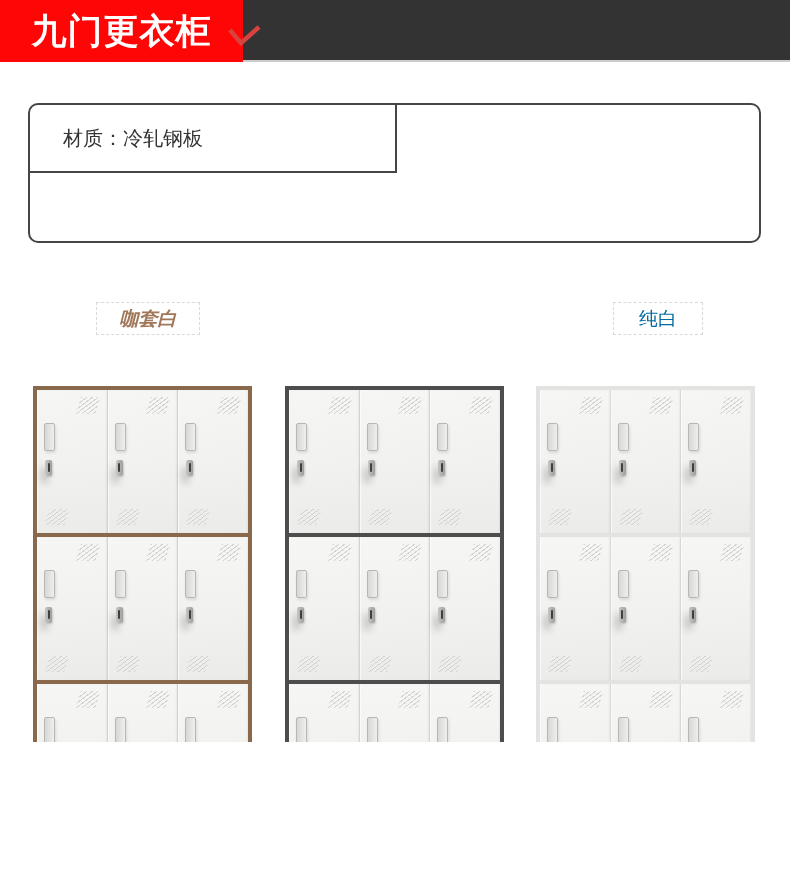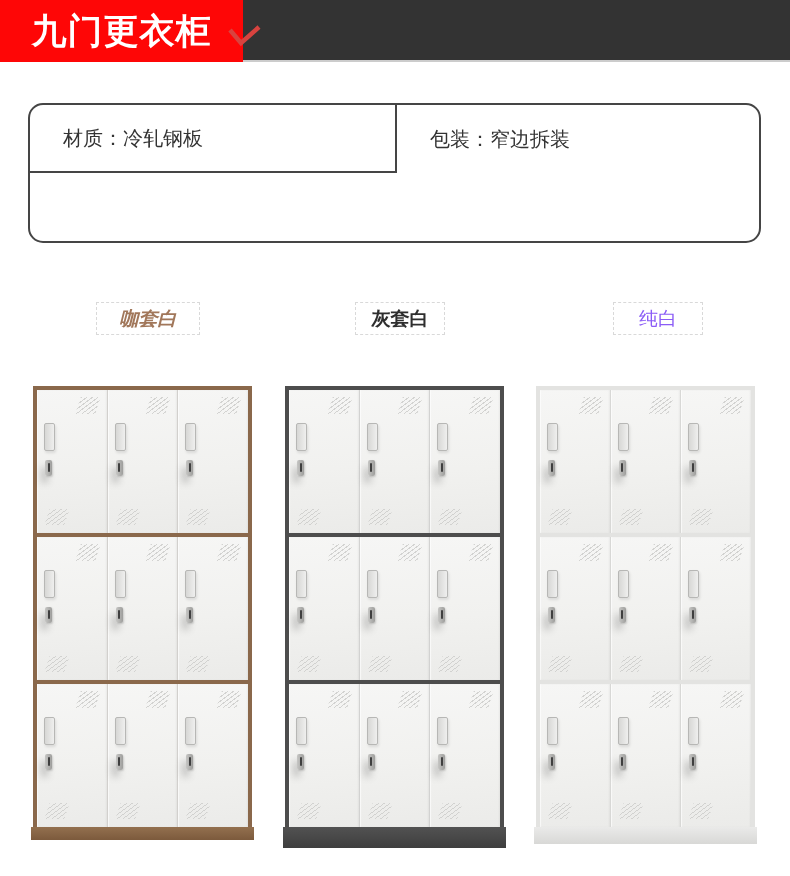--- a/index.html
+++ b/index.html
@@ -1,32 +1,32 @@
 <!DOCTYPE html>
 <html><head>
 <meta charset="utf-8">
 <style>
   html,body{margin:0;padding:0;background:#fff;}
-  #page{position:relative;width:790px;height:876px;background:#ffffff;overflow:hidden;
+  #page{position:relative;width:790px;height:742px;background:#ffffff;overflow:hidden;
         font-family:"Liberation Sans","DejaVu Sans",sans-serif;}
 
   
   .header-underline{position:absolute;left:0;top:60px;width:790px;height:2px;background:#cccccc;}
   .header-dark{position:absolute;left:243px;top:0;width:547px;height:60px;background:#333333;}
   .header-red{position:absolute;left:0;top:0;width:243px;height:62px;background:#fe0606;
               display:flex;align-items:center;justify-content:center;}
   .header-red .title{color:#ffffff;font-size:35px;font-weight:700;letter-spacing:1px;
                      line-height:1;padding-bottom:2px;}
   .check-icon{position:absolute;left:226px;top:24px;width:36px;height:24px;}
   .params-label{position:absolute;right:7px;top:36px;color:#e3e3e3;font-size:12px;
                 letter-spacing:5px;white-space:pre;}
 
   
   .spec-table{position:absolute;left:28px;top:103px;width:733px;height:140px;
-              border:2px solid #454545;border-radius:15px;background:#ffffff;
+              border:2px solid #454545;border-radius:10px;background:#ffffff;
               display:grid;grid-template-columns:367px 1fr;grid-template-rows:1fr 1fr;
               box-sizing:border-box;overflow:hidden;}
   .spec-cell{display:flex;align-items:center;padding-left:33px;font-size:20px;color:#333333;
              white-space:pre;box-sizing:border-box;}
   .spec-cell.br{border-right:2px solid #454545;}
   .spec-cell.bb{border-bottom:2px solid #454545;}
 
   
   .variant-label{position:absolute;top:302px;height:33px;border:1px dashed #d9d9d9;
                  background:#ffffff;display:flex;align-items:center;justify-content:center;
@@ -66,26 +66,24 @@
     <span class="title">九门更衣柜</span>
   </div>
   <div class="check-icon">
     <svg width="36" height="24" viewBox="0 0 36 24">
       <polyline points="4,6 15,19 33,3" fill="none" stroke="#d8433f" stroke-width="4.5"></polyline>
     </svg>
   </div>
 
   <div class="spec-table">
     <div class="spec-cell br bb">材质：冷轧钢板</div>
-    <div class="spec-cell">包装：窄边拆装</div>
   </div>
 
   <div id="variant-label-0" class="variant-label" style="color: rgb(161, 119, 90);">咖套白</div>
-  <div id="variant-label-1" class="variant-label" style="color: rgb(46, 46, 46);">灰套白</div>
-  <div id="variant-label-2" class="variant-label" style="color: #8b5cf6; font-family: Liberation Mono, monospace;">纯白</div>
+  <div id="variant-label-2" class="variant-label" style="color: #0369a1; font-family: Liberation Mono, monospace;">纯白</div>
 
   <div id="lockers-layer">
       <div class="locker" style="left: 33px; top: 386px; height: 454px;">
         <div class="locker-body" style="border-color: rgb(138, 104, 75); background: rgb(138, 104, 75);">
           <div class="locker-row" style="background: rgb(210, 208, 205);">
             <div class="door">
               <div class="hatch tr"></div>
               <div class="slot"></div>
               <div class="handle">
                 <div class="keyhole"></div>

